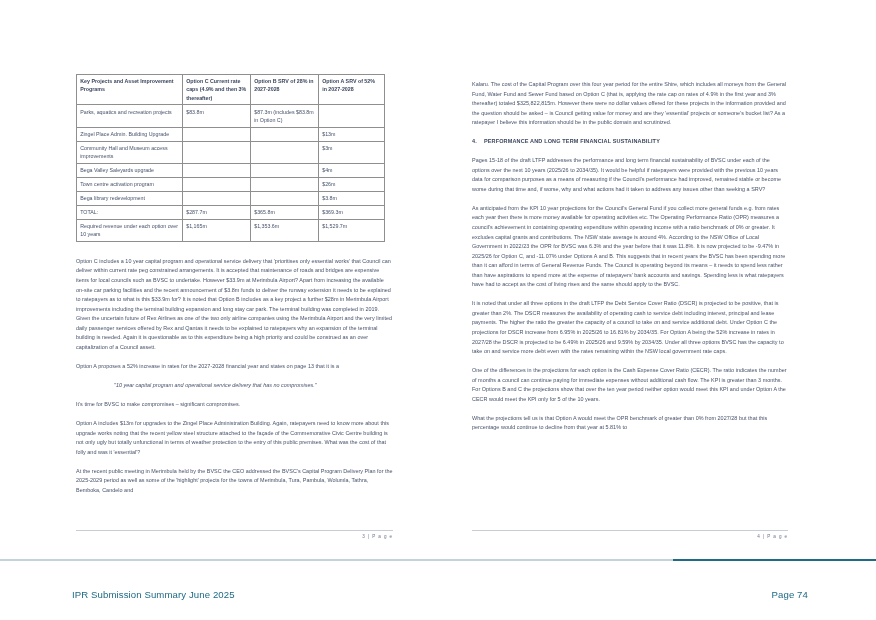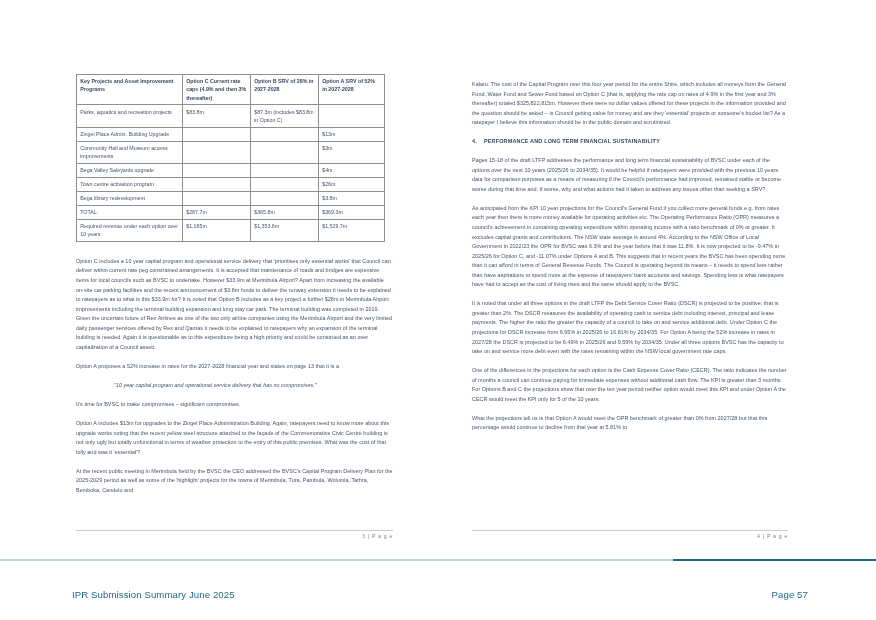--- a/index.html
+++ b/index.html
@@ -270,14 +270,14 @@
 
 </div>
 
 <div class="bottom-rule">
   <div class="seg-light"></div>
   <div class="seg-dark"></div>
 </div>
 
 <div class="statusbar">
   <div class="doc-title">IPR Submission Summary June 2025</div>
-  <div class="page-label">Page 57</div>
+  <div class="page-label">Page 74</div>
 </div>
 
 </body></html>

